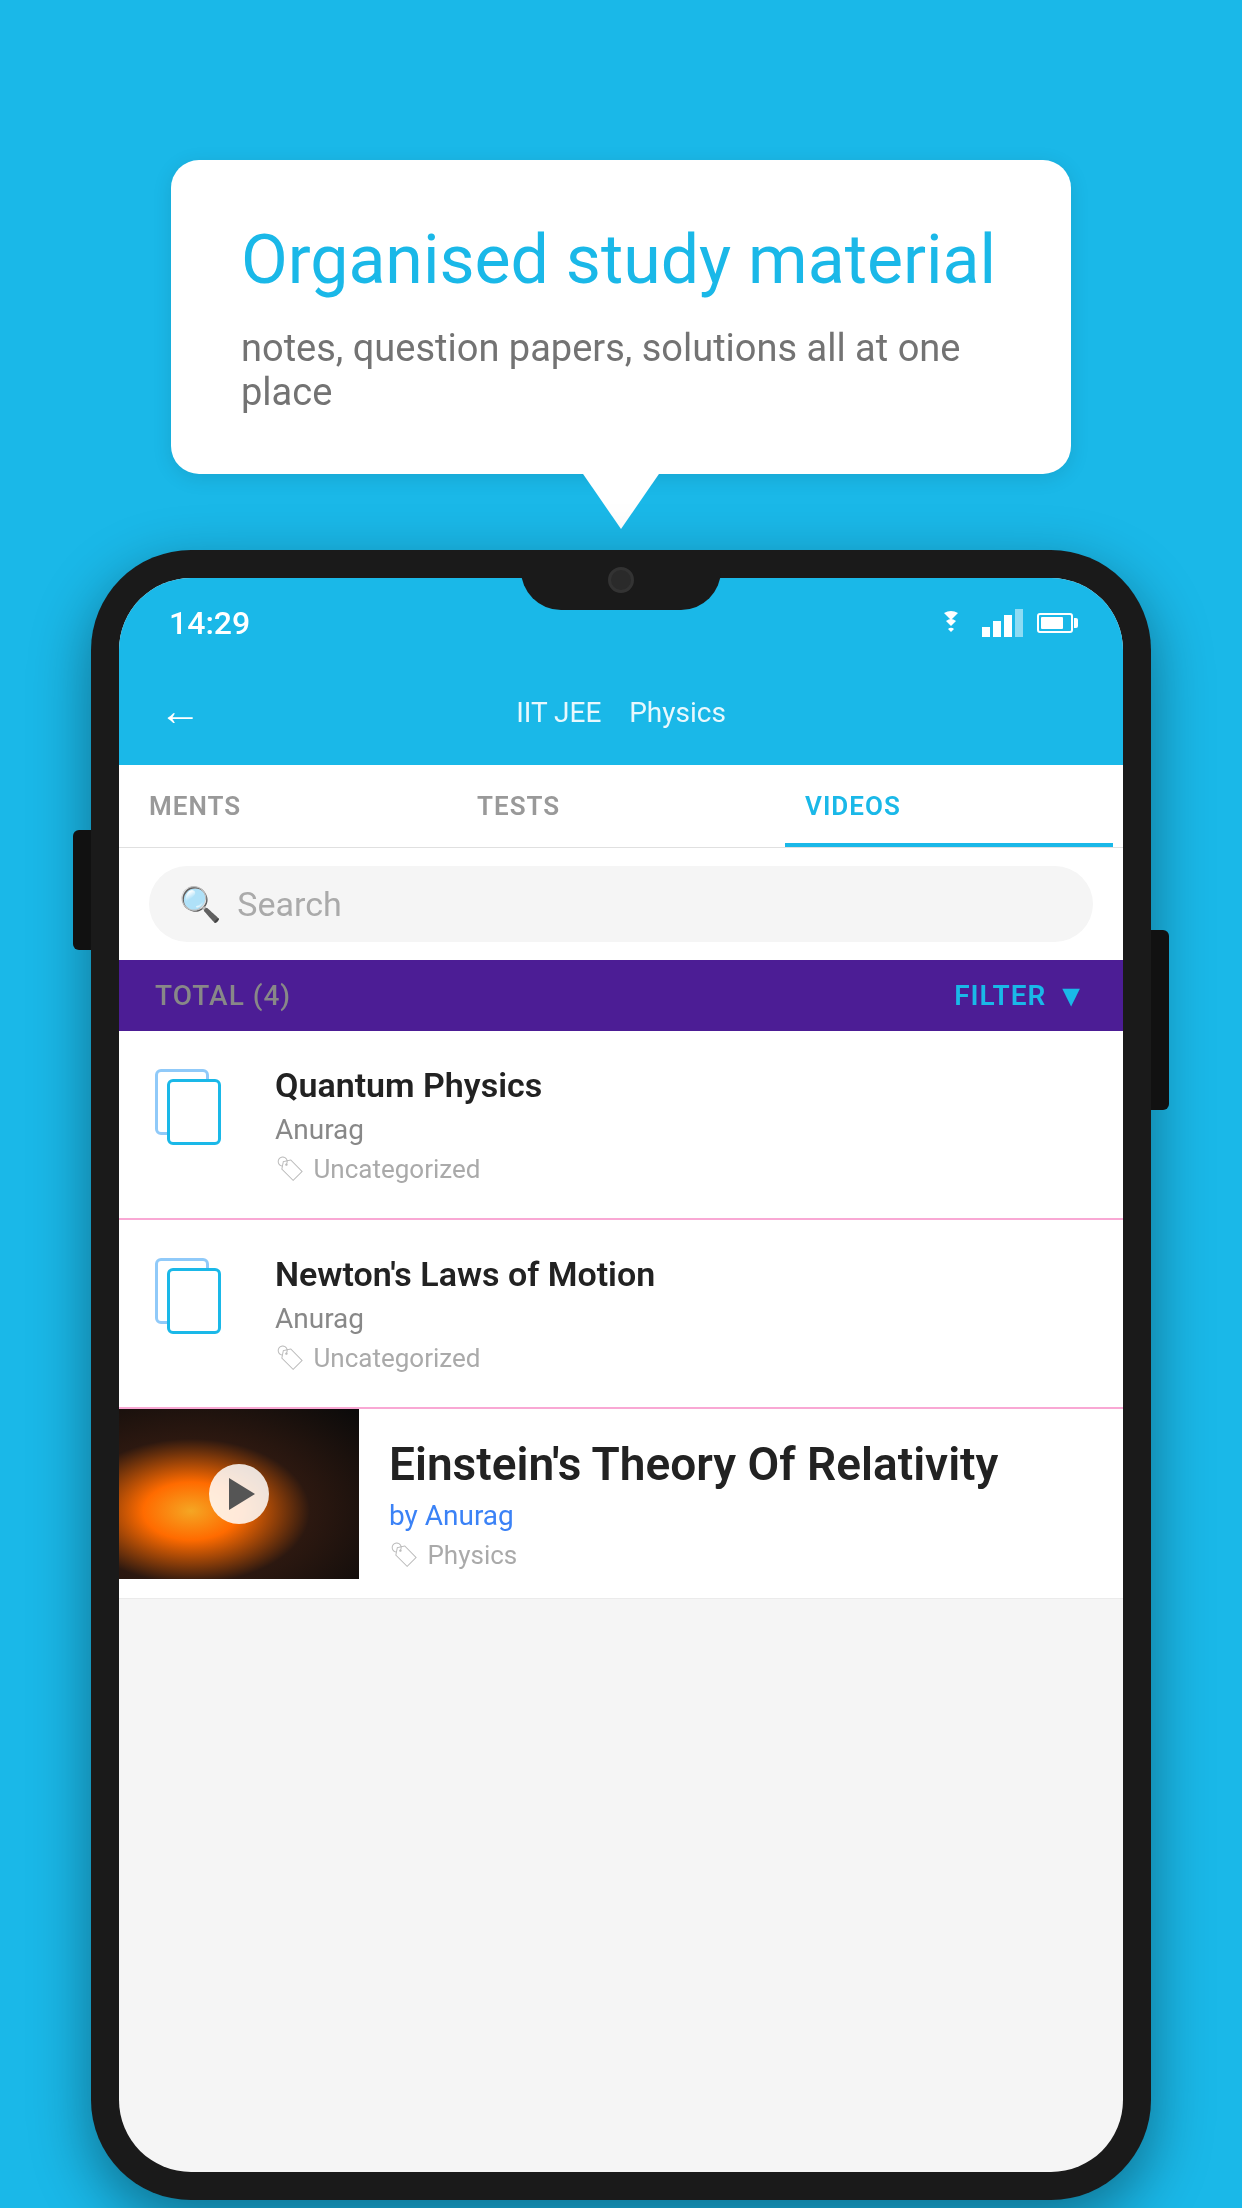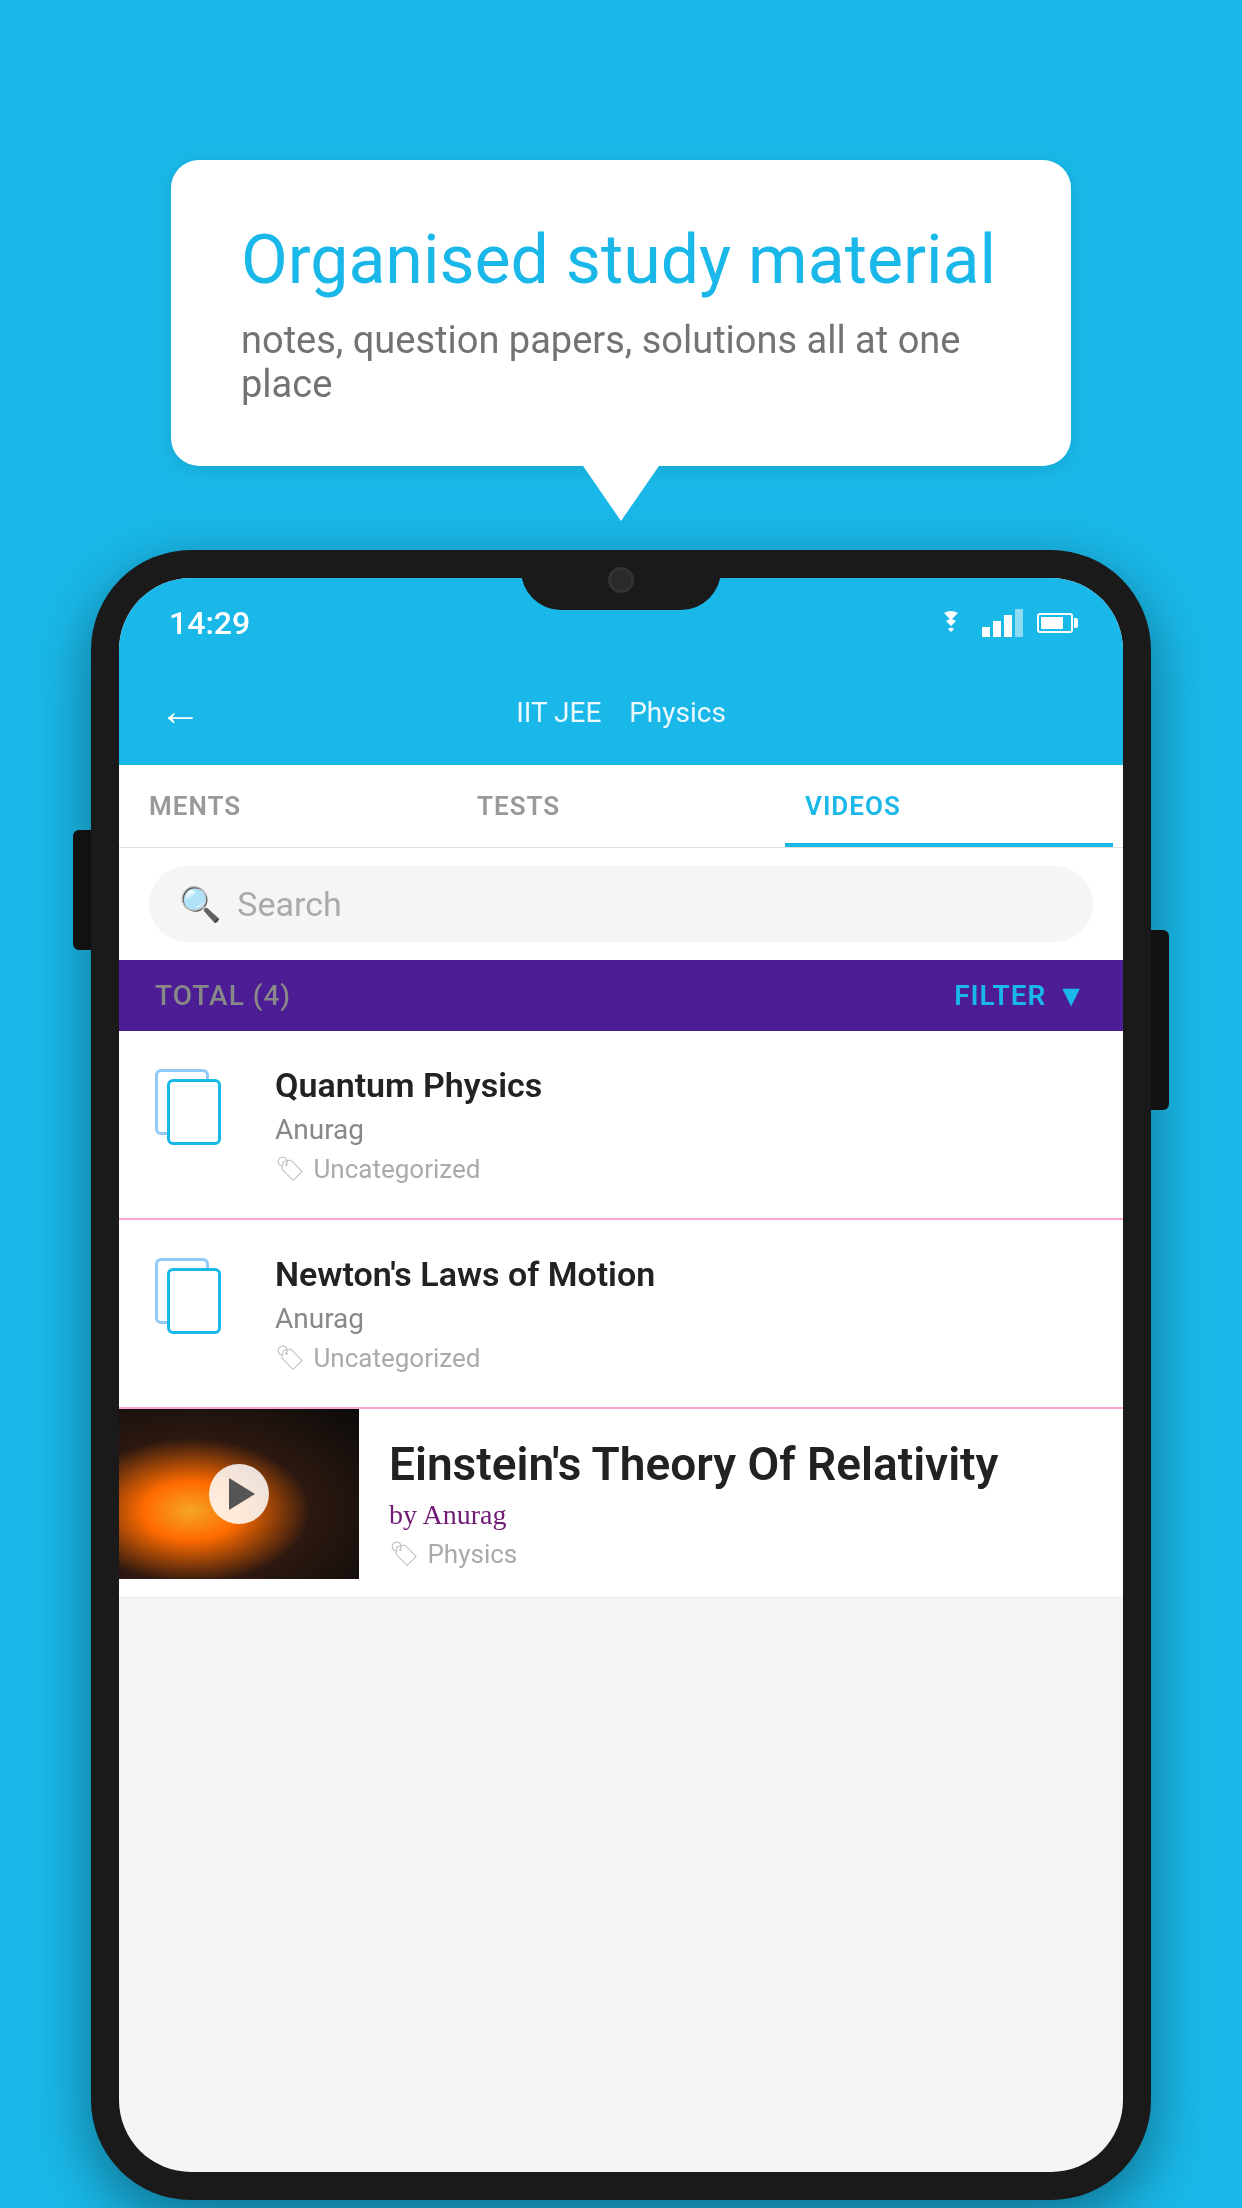--- a/index.html
+++ b/index.html
@@ -41,21 +41,21 @@
       border-left: 40px solid transparent;
       border-right: 40px solid transparent;
       border-top: 58px solid white;
     }
 
     .bubble-title {
       color: #1ab8e8;
       font-size: 68px;
       font-weight: 400;
       line-height: 1.2;
-      margin-bottom: 16px;
+      margin-bottom: 24px;
     }
 
     .bubble-subtitle {
       color: #737373;
       font-size: 38px;
       font-weight: 400;
     }
 
     
     .phone-container {
@@ -459,23 +459,22 @@
 
     .video-title {
       font-size: 46px;
       font-weight: 600;
       color: #222;
       margin-bottom: 8px;
     }
 
     .video-author {
       font-size: 28px;
-      color: #701a75;
+      color: #3b82f6;
       margin-bottom: 8px;
-      font-family: Liberation Serif, serif;
     }
 
     .video-tag {
       display: flex;
       align-items: center;
       gap: 8px;
       color: #aaa;
       font-size: 26px;
     }
   </style>

